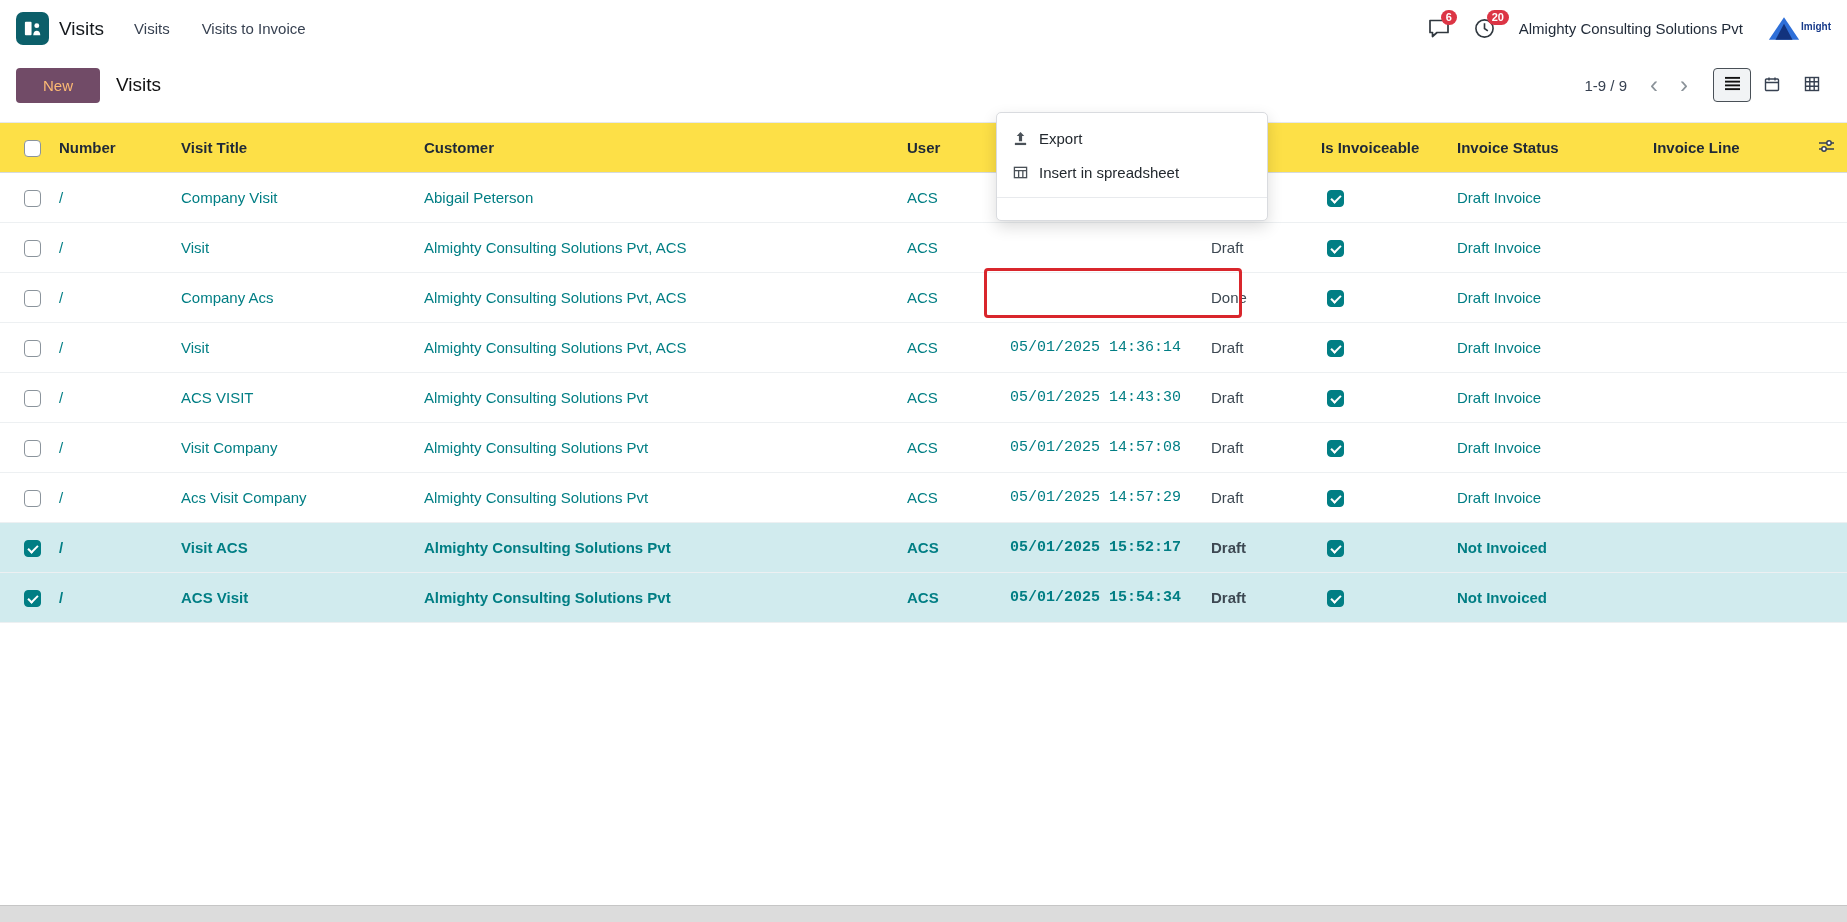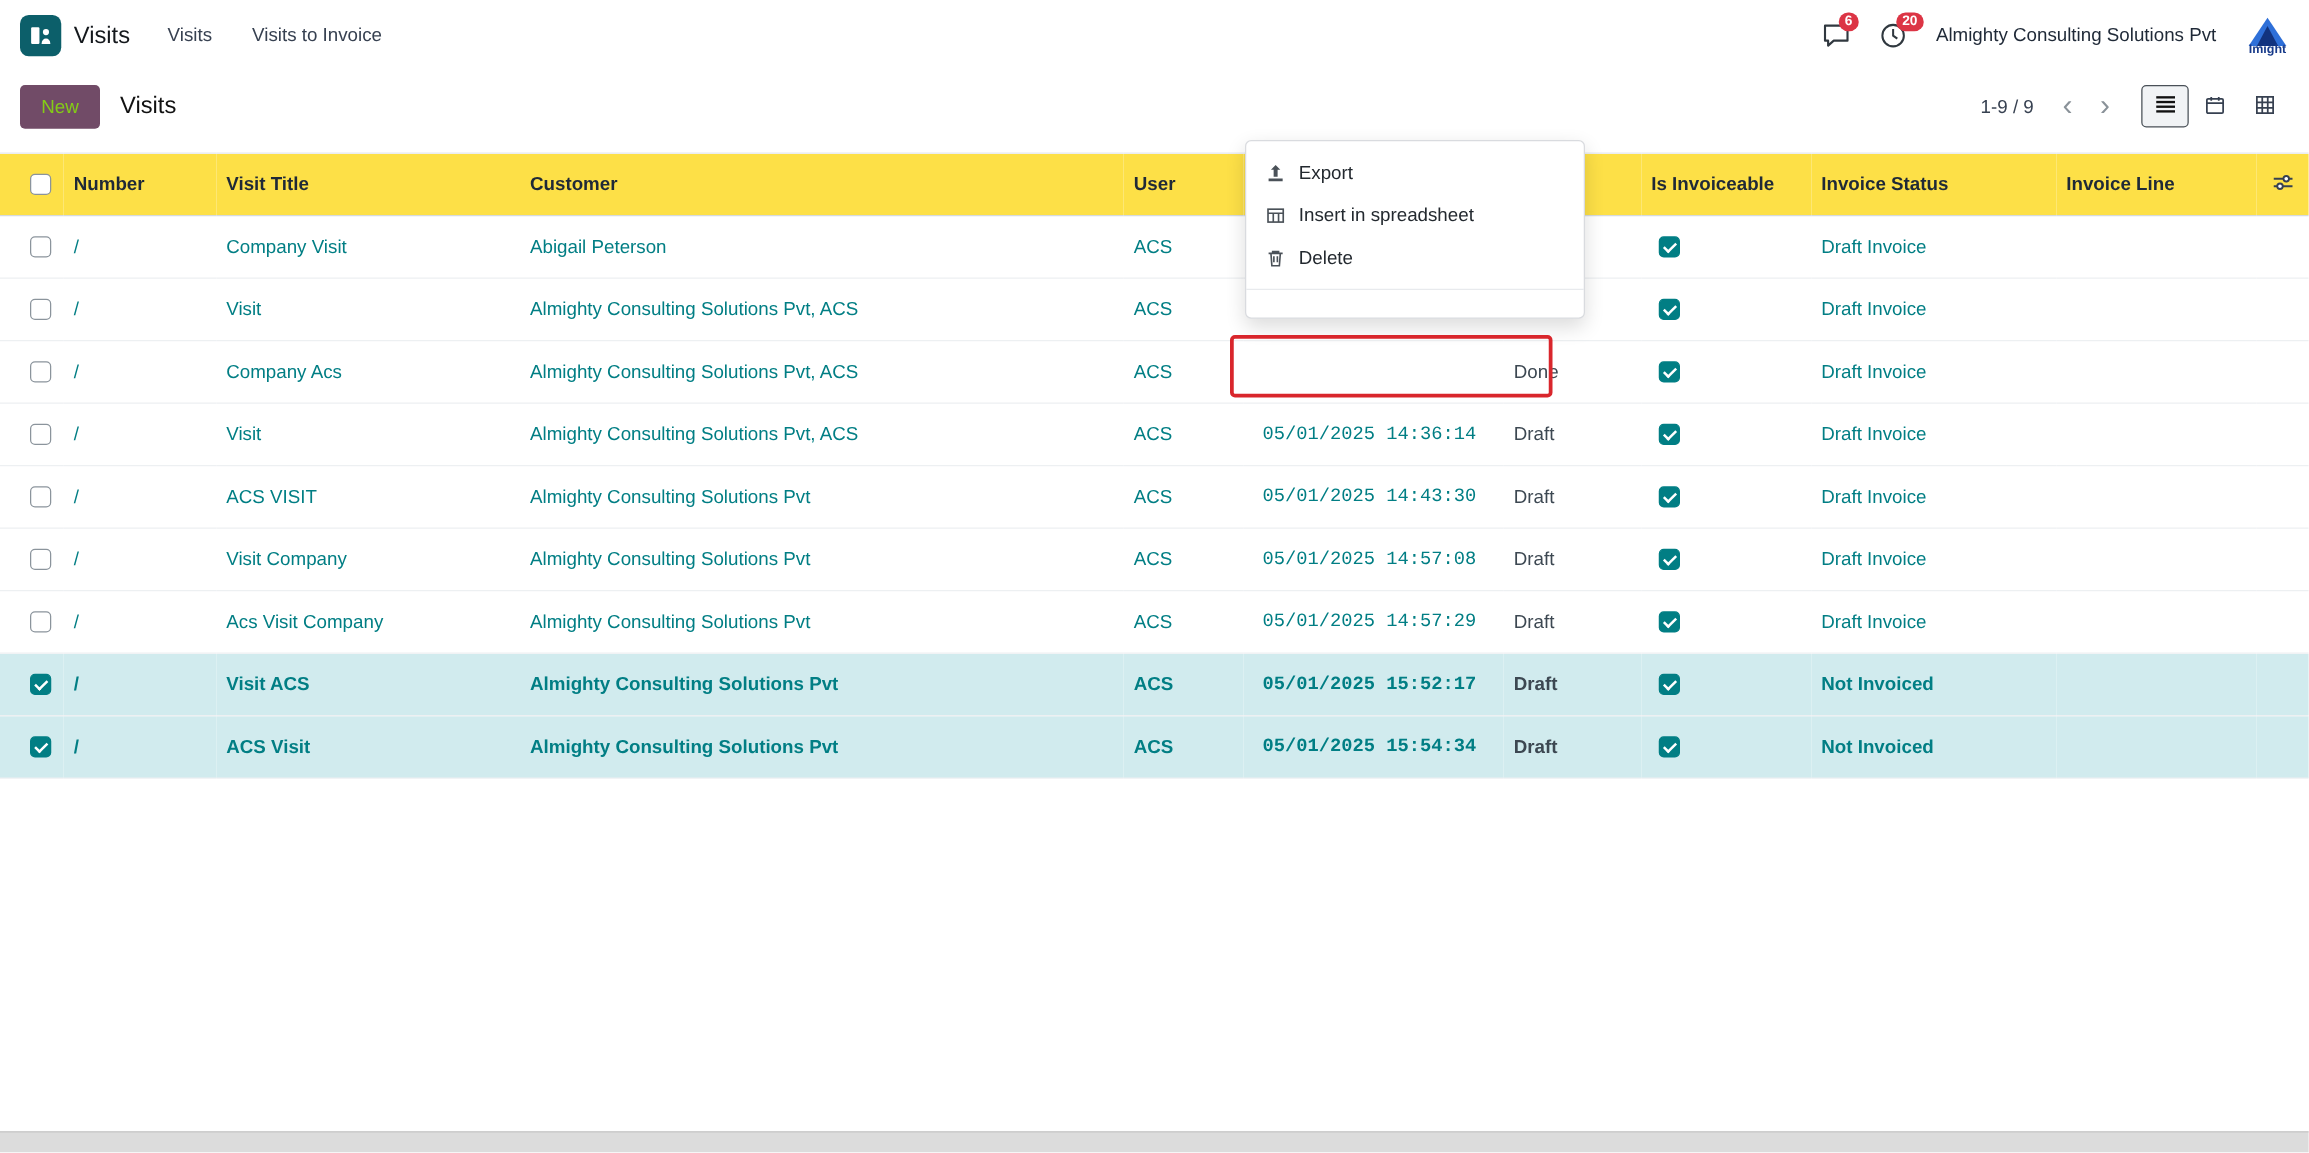--- a/index.html
+++ b/index.html
@@ -15,26 +15,26 @@
   
   .navbar { height: 57px; display: flex; align-items: center; padding: 0 16px; background: #fff; }
   .app-icon { width: 33px; height: 33px; border-radius: 7px; background: #0c5f6a; display: flex; align-items: center; justify-content: center; flex: 0 0 auto; }
   .app-name { font-size: 19px; color: #14181c; margin-left: 10px; font-weight: 500; }
   .nav-menus { display: flex; gap: 32px; margin-left: 30px; font-size: 15px; color: #374151; }
   .nav-menu-item { cursor: pointer; }
   .nav-right { margin-left: auto; display: flex; align-items: center; gap: 24px; }
   .icon-btn { position: relative; display: flex; cursor: pointer; }
   .badge { position: absolute; top: -8px; left: 13px; background: #dc3545; color: #fff; font-size: 11px; font-weight: 700; border-radius: 9px; padding: 1px 5px; min-width: 10px; text-align: center; line-height: 13px; }
   .company-name { font-size: 15px; color: #1f2937; }
-  .brand-logo { display: flex; flex-direction: column; align-items: center; line-height: 1; justify-content: center; }
+  .brand-logo { display: flex; align-items: center; line-height: 1; justify-content: center; }
   .brand-text { font-size: 10px; font-weight: 700; color: #173a8a; margin-top: -3px; }
 
   
   .control-panel { height: 56px; display: flex; align-items: center; padding: 0 16px; position: relative; background: #fff; }
-  .btn-new { background: #714b67; color: #84cc16; border: none; border-radius: 4px; padding: 9px 17px; font-size: 15px; cursor: pointer; font-family: inherit; text-align: right; }
+  .btn-new { background: #714b67; color: #fdba74; border: none; border-radius: 4px; padding: 9px 27px; font-size: 15px; cursor: pointer; font-family: inherit; text-align: right; }
   .cp-title { font-size: 19px; margin-left: 16px; color: #111; font-weight: 400; }
   .center-cluster { position: absolute; left: 748px; top: 50%; transform: translateY(-50%); display: flex; align-items: center; gap: 14px; }
   .sel-box { display: flex; align-items: center; border: 1px solid #c9d0d6; border-radius: 4px; height: 37px; padding: 0 13px; gap: 14px; background: #fff; }
   .sel-text { color: #017e84; font-weight: 600; font-size: 15px; white-space: nowrap; }
   .sel-close { font-size: 18px; color: #374151; cursor: pointer; line-height: 1; font-weight: 700; background: none; border: none; }
   .btn-outline { display: flex; align-items: center; gap: 8px; border: 1px solid #d0d2d6; background: #fff; border-radius: 4px; height: 37px; padding: 0 14px; font-size: 15px; color: #23292f; cursor: pointer; font-family: inherit; }
   .btn-actions { border-color: #9aa0a6; }
   .right-cluster { margin-left: auto; display: flex; align-items: center; }
   .pager-text { font-size: 15px; color: #374151; margin-right: 12px; white-space: nowrap; text-align: right; }
   .pager-arrow { background: none; border: none; font-size: 24px; color: #8a9299; width: 30px; cursor: pointer; padding: 0 2px; line-height: 1; font-family: inherit; }
@@ -315,27 +315,19 @@
       </div>
       <div class="menu-item">
         <span class="mi-icon">
           <svg width="15" height="15" viewBox="0 0 16 16" fill="none" stroke="currentColor" stroke-width="1.4">
             <rect x="1.5" y="2.5" width="13" height="11"></rect>
             <path d="M1.5 6h13M6 6v7.5M10.5 6v7.5"></path>
           </svg>
         </span>
         <span>Insert in spreadsheet</span>
       </div>
-      <div class="menu-item">
-        <span class="mi-icon">
-          <svg width="15" height="15" viewBox="0 0 16 16" fill="none" stroke="currentColor" stroke-width="1.4">
-            <path d="M2 4h12M5.5 4V2.5h5V4M4 4l.8 10.5h6.4L12 4M6.5 6.5v5M9.5 6.5v5"></path>
-          </svg>
-        </span>
-        <span>Delete</span>
-      </div>
     </div>
   <div class="menu-divider"></div>
 </div>
 
 <div class="annotation-box"></div>
 
 <div class="bottom-bar"></div>
 
 </body></html>

